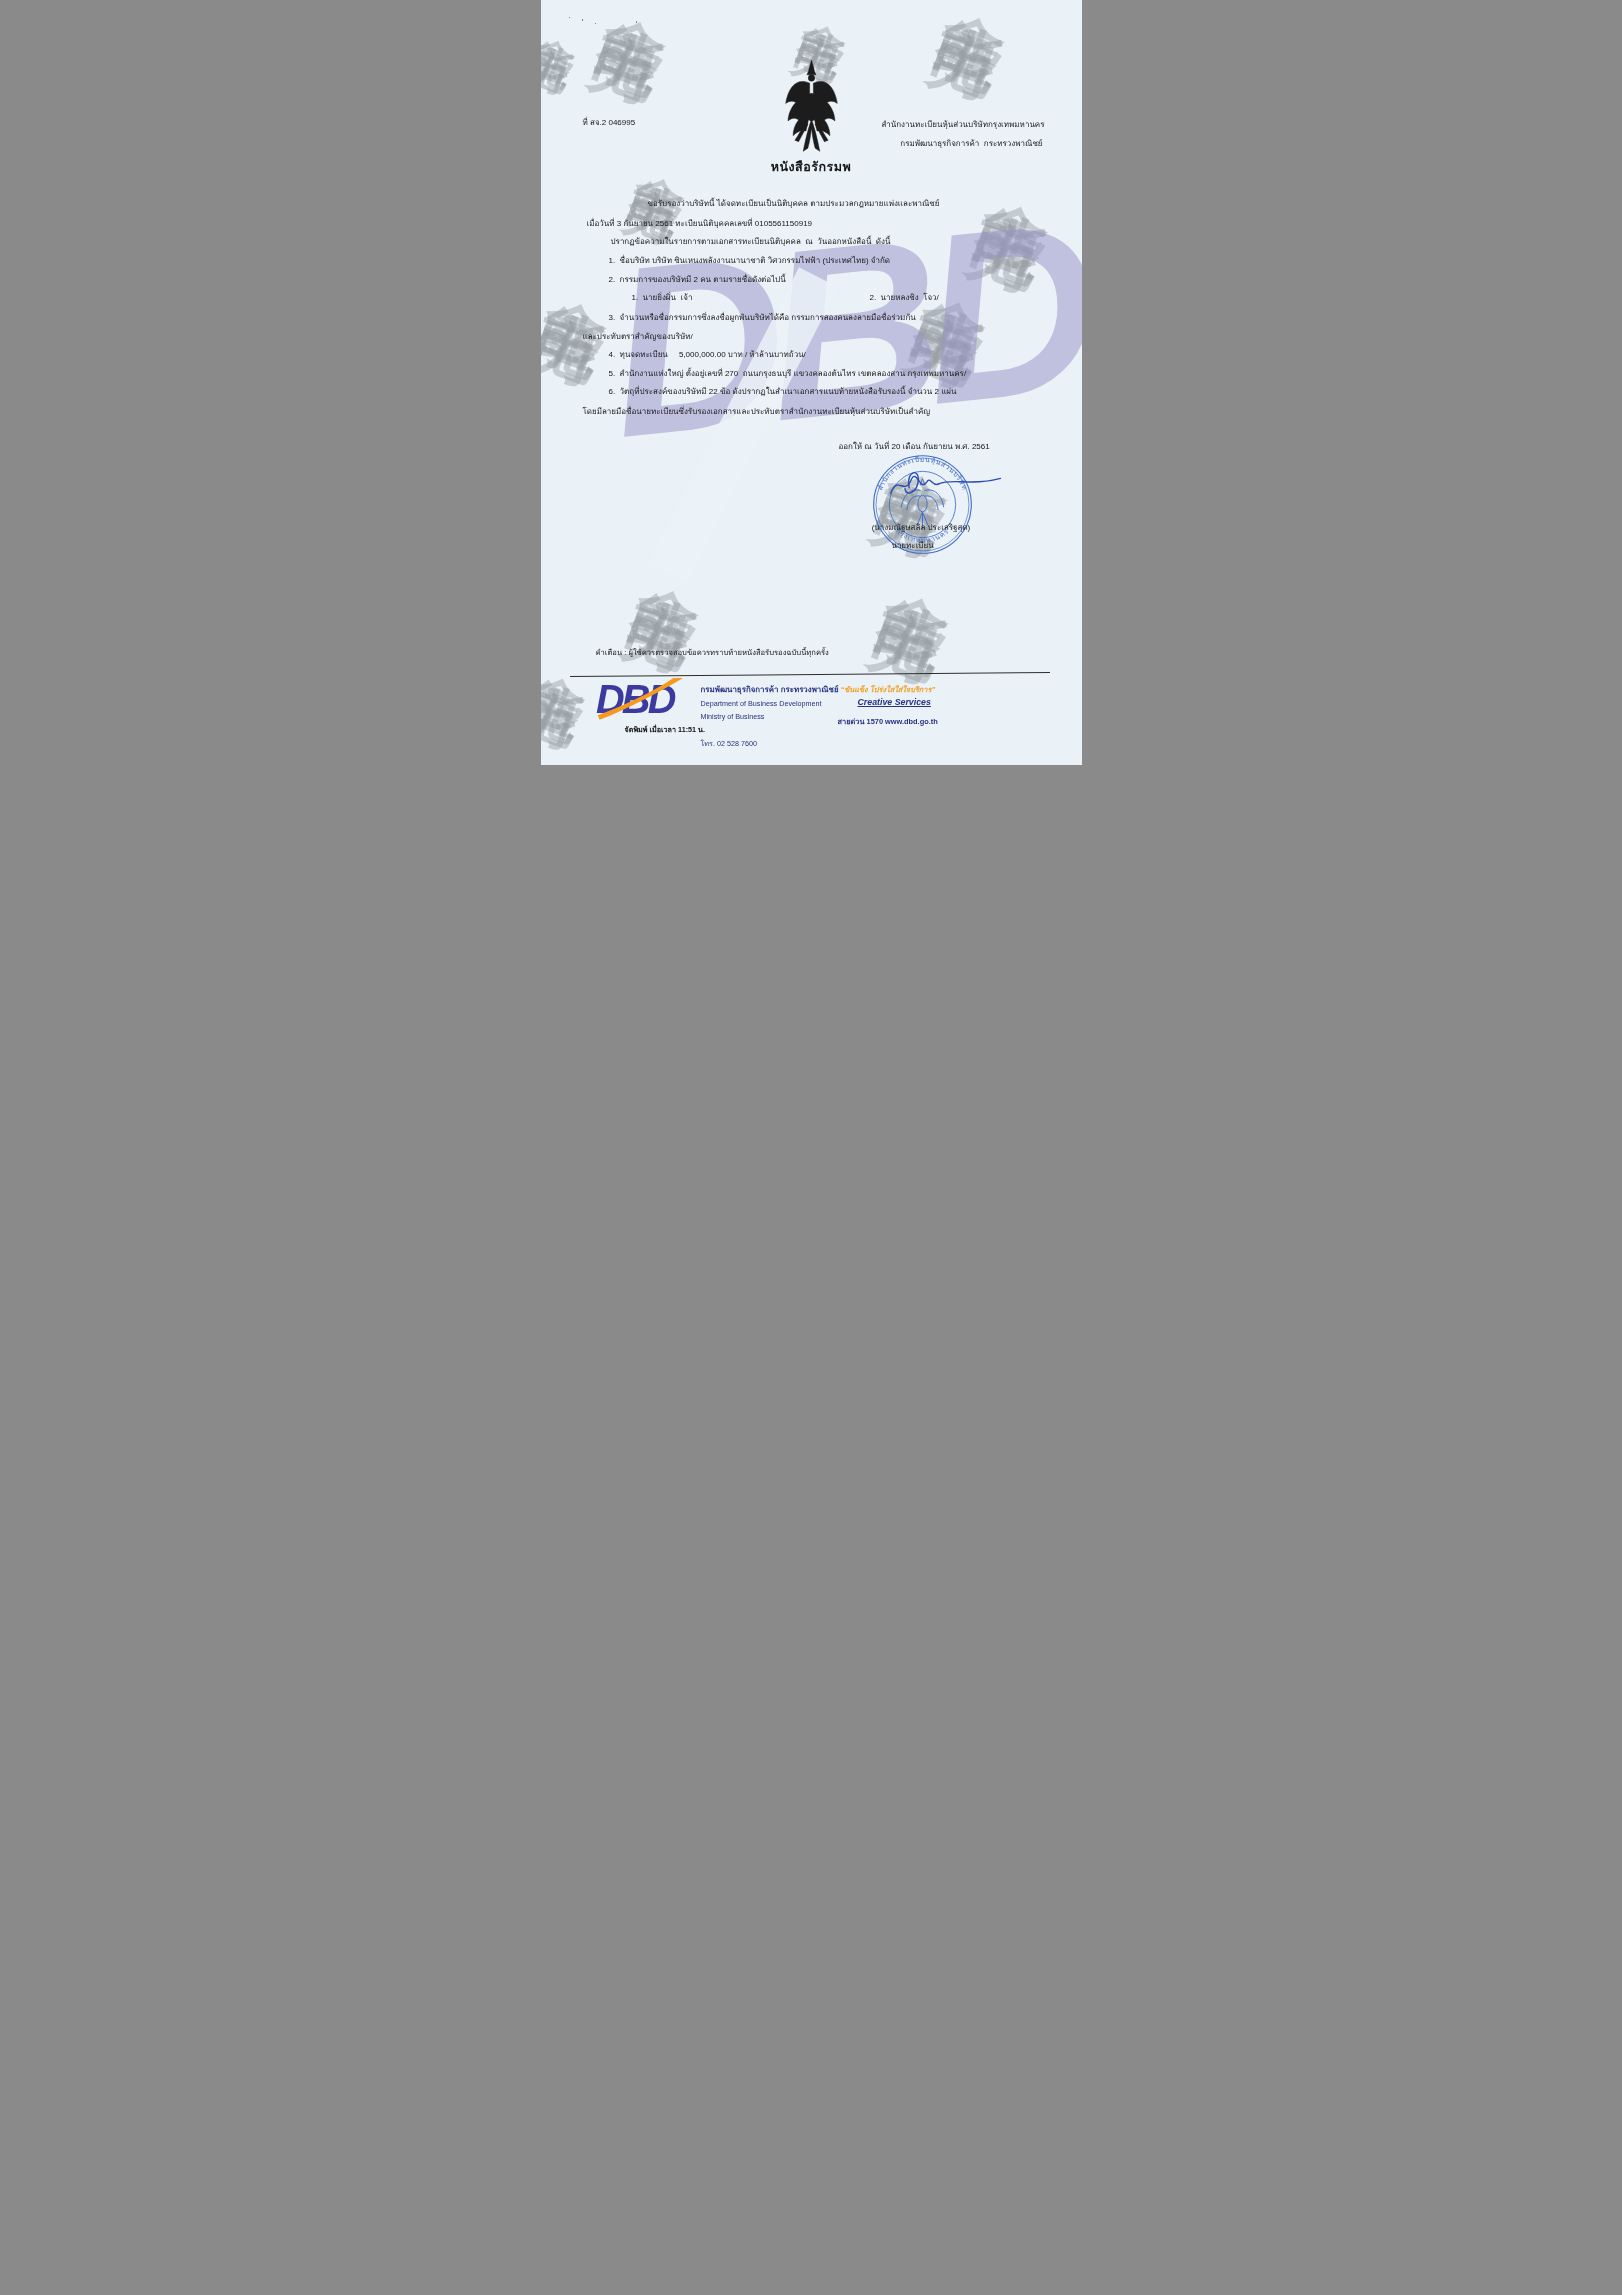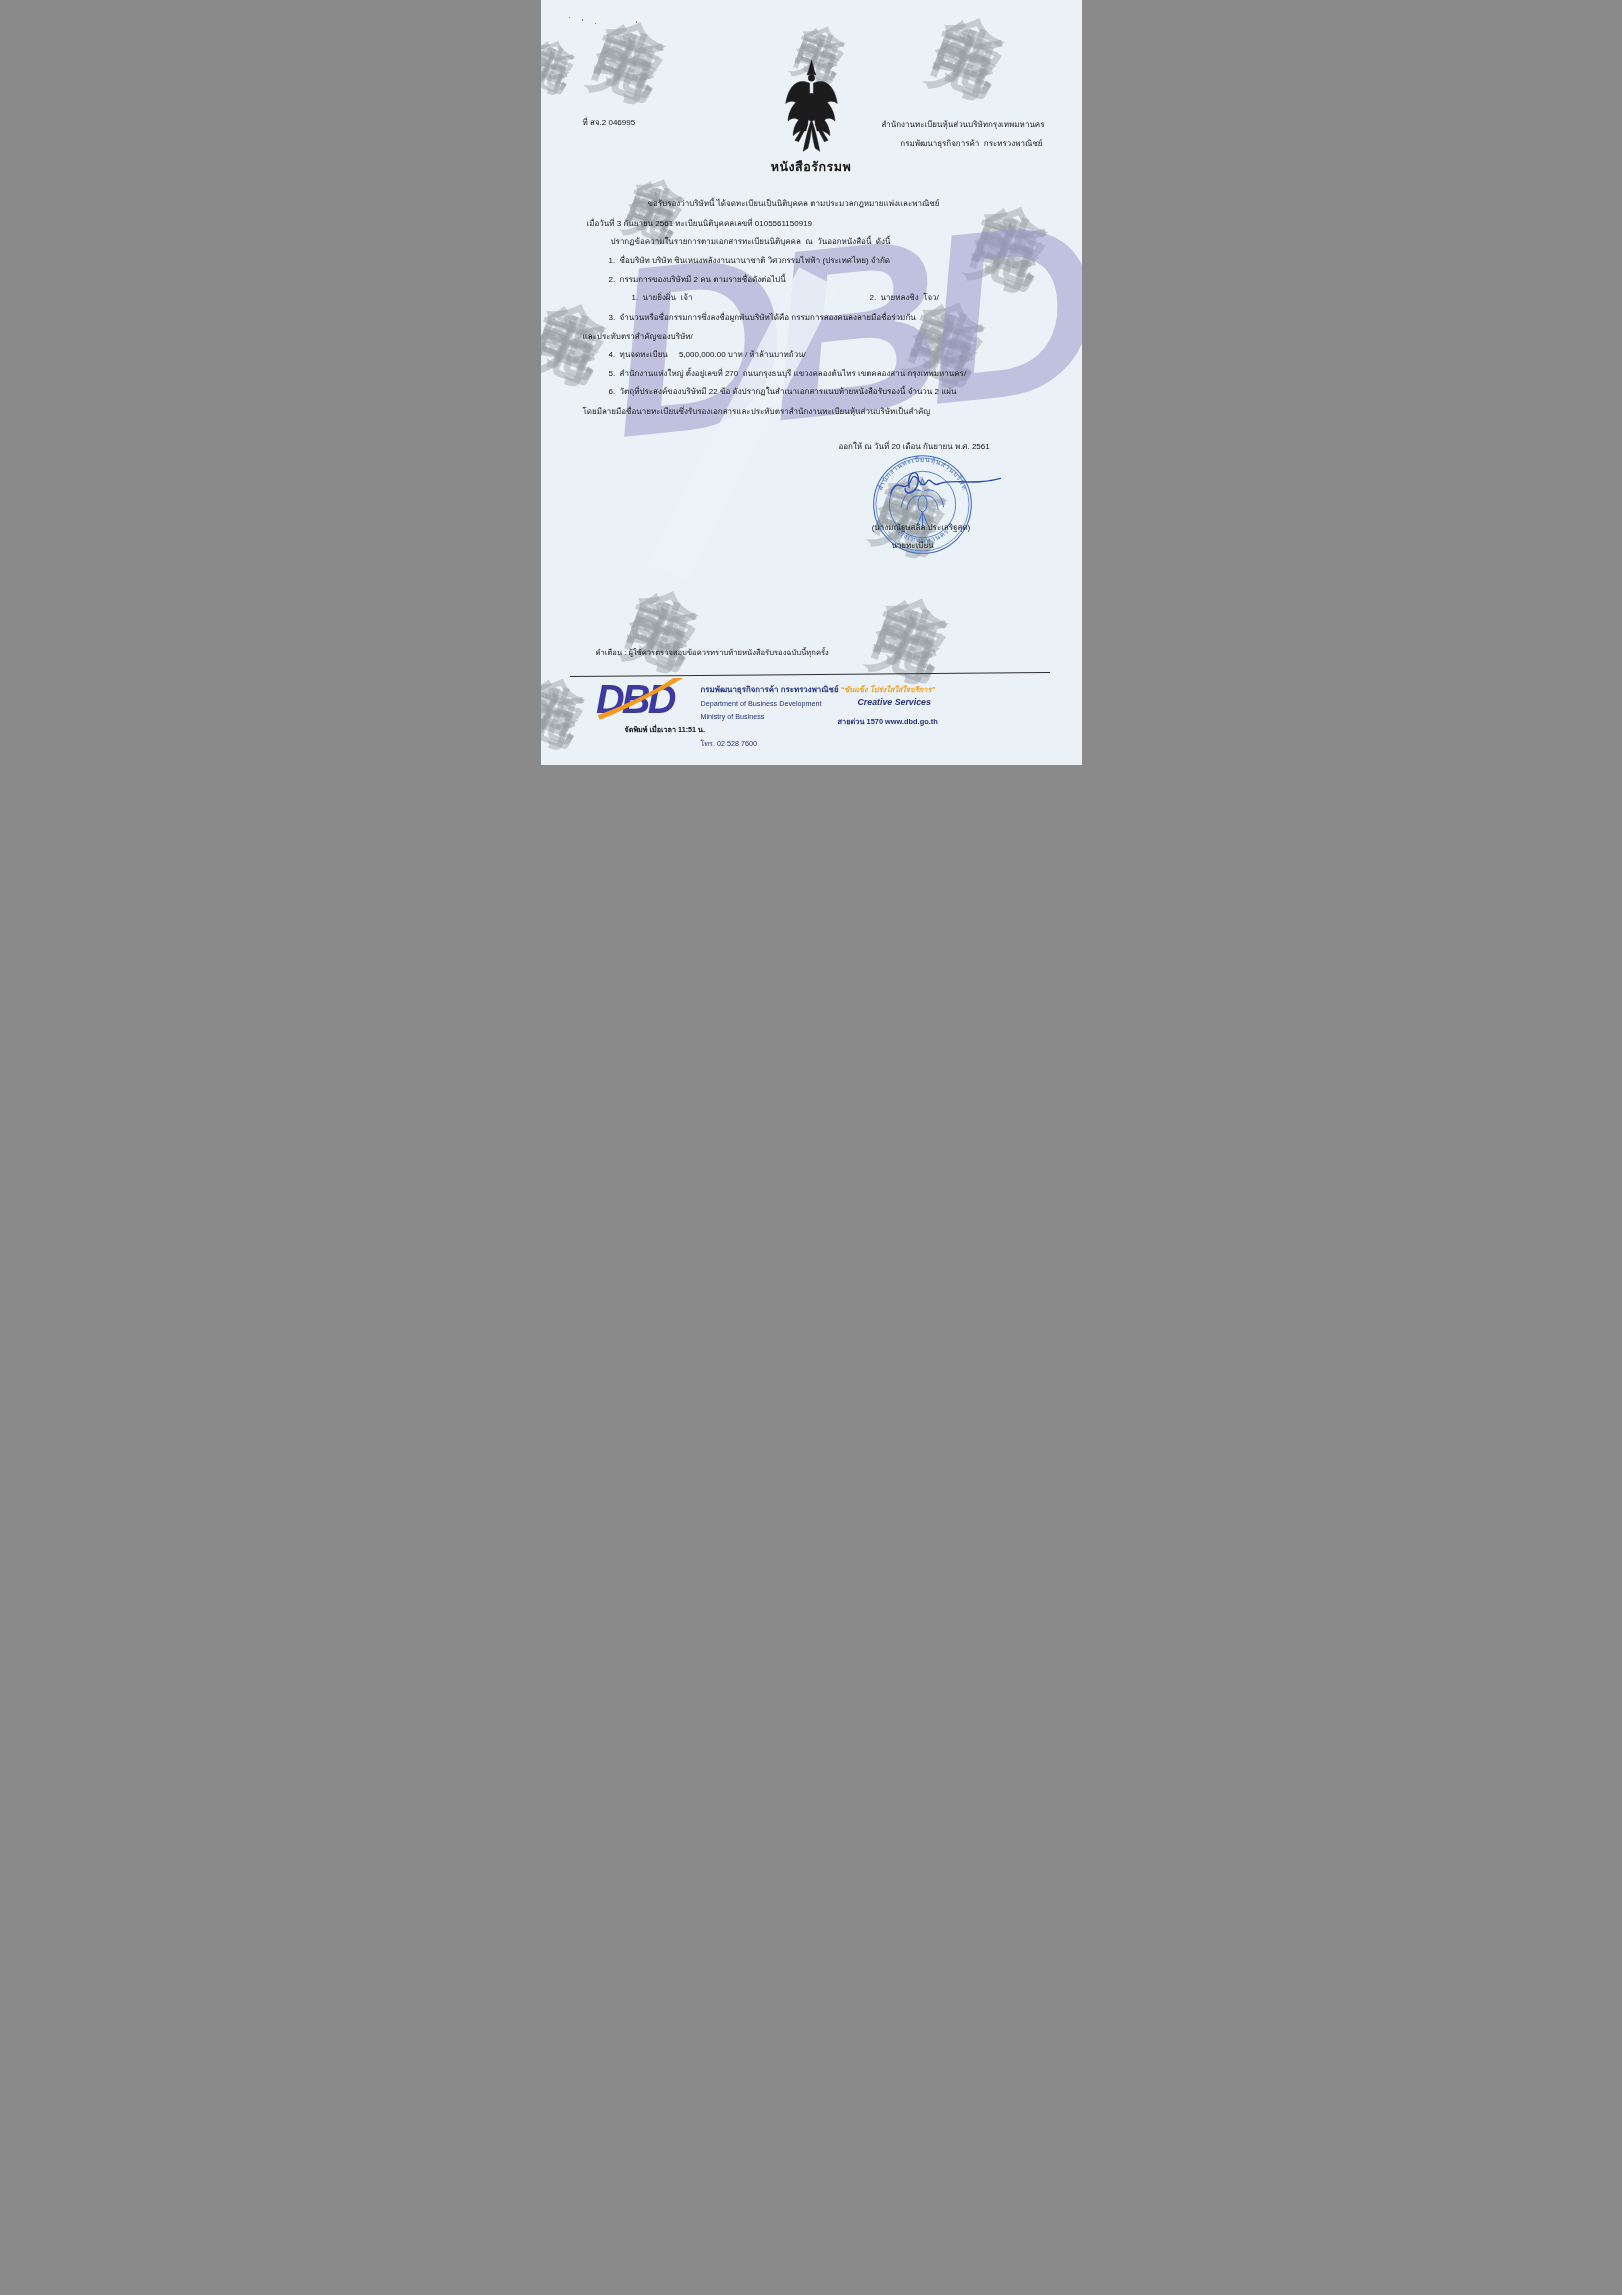--- a/index.html
+++ b/index.html
@@ -156,17 +156,17 @@
     <path d="M10,90 C72,66 142,28 190,0 L172,-2 C128,28 62,60 6,80 Z" fill="#f59a1e"></path>
   </svg>
   <div class="f-printed" style="left:56px;top:724px;margin-left:28px;">จัดพิมพ์ เมื่อเวลา 11:51 น.</div>
 
   <div class="f-th f-navy" style="left:160px;top:683px;">กรมพัฒนาธุรกิจการค้า กระทรวงพาณิชย์</div>
   <div class="f-en f-navy" style="left:160px;top:699px;">Department of Business Development</div>
   <div class="f-en f-navy" style="left:160px;top:712px;">Ministry of Business</div>
   <div class="f-en f-navy" style="left:160px;top:738px;">โทร. 02 528 7600</div>
 
   <div class="f-slogan" style="left:300px;top:683px;">“ขันแข็ง โปร่งใสใส่ใจบริการ”</div>
-  <div class="f-creative" style="left:317px;top:697px;">Creative Services</div>
+  <div class="f-creative" style="left:317px;top:697px;text-decoration:underline;">Creative Services</div>
   <div class="f-hotline" style="left:297px;top:715px;">สายด่วน 1570 www.dbd.go.th</div>
 
 </div>
 
 
 </body></html>

